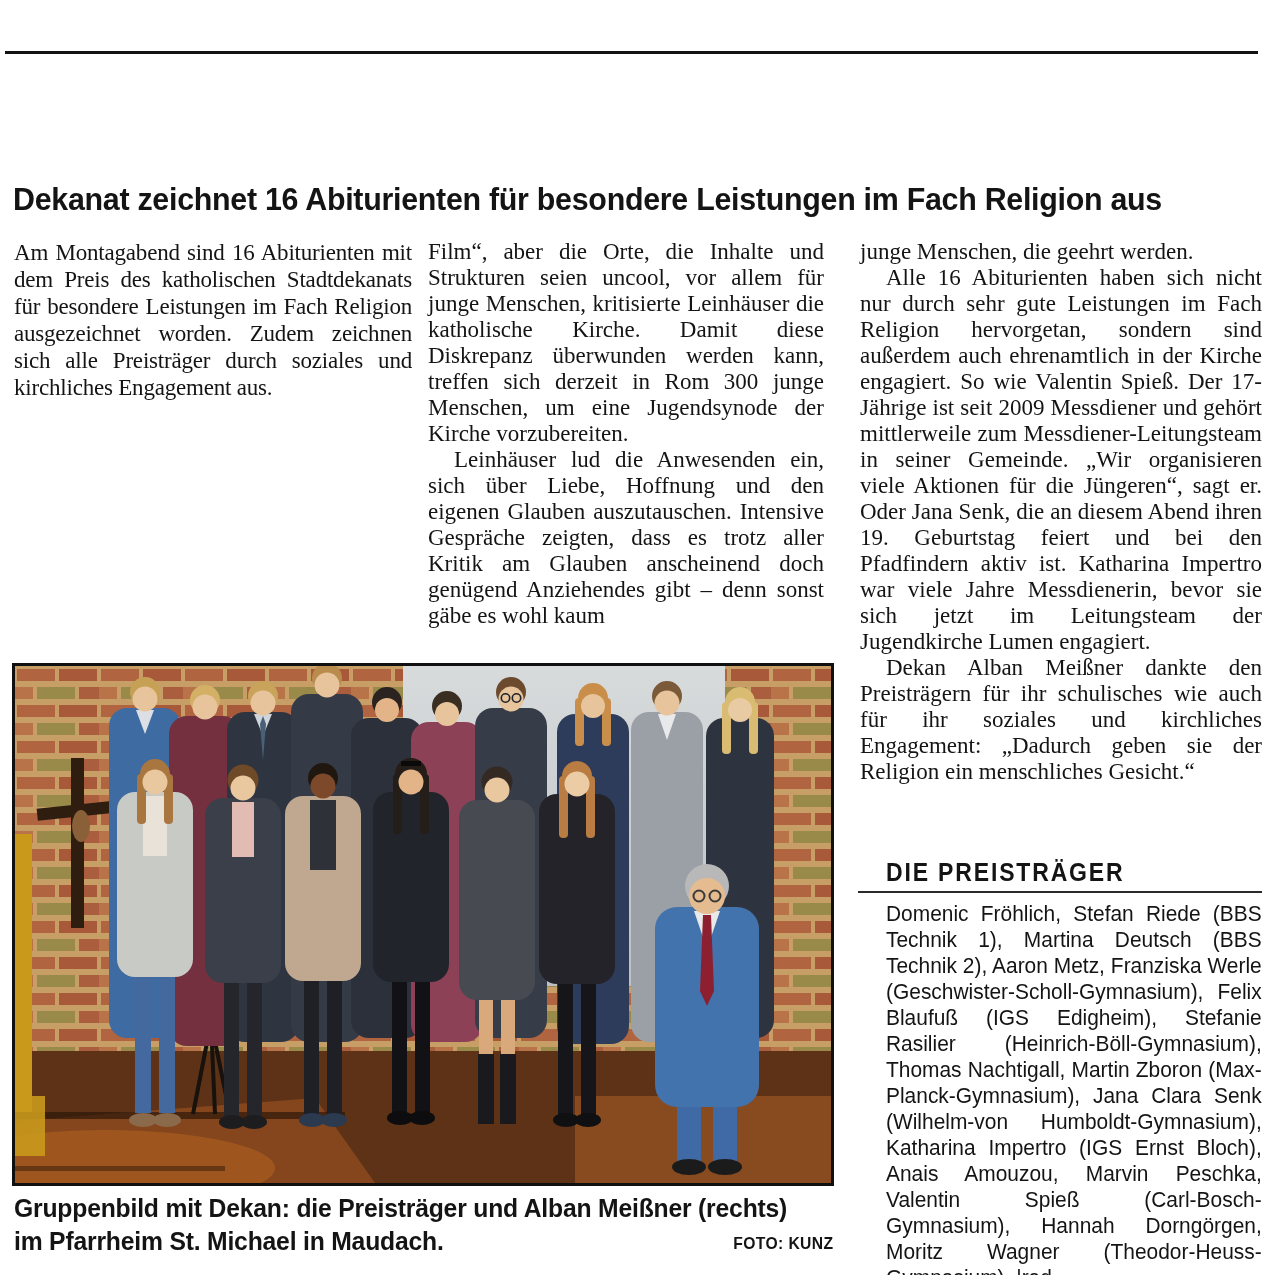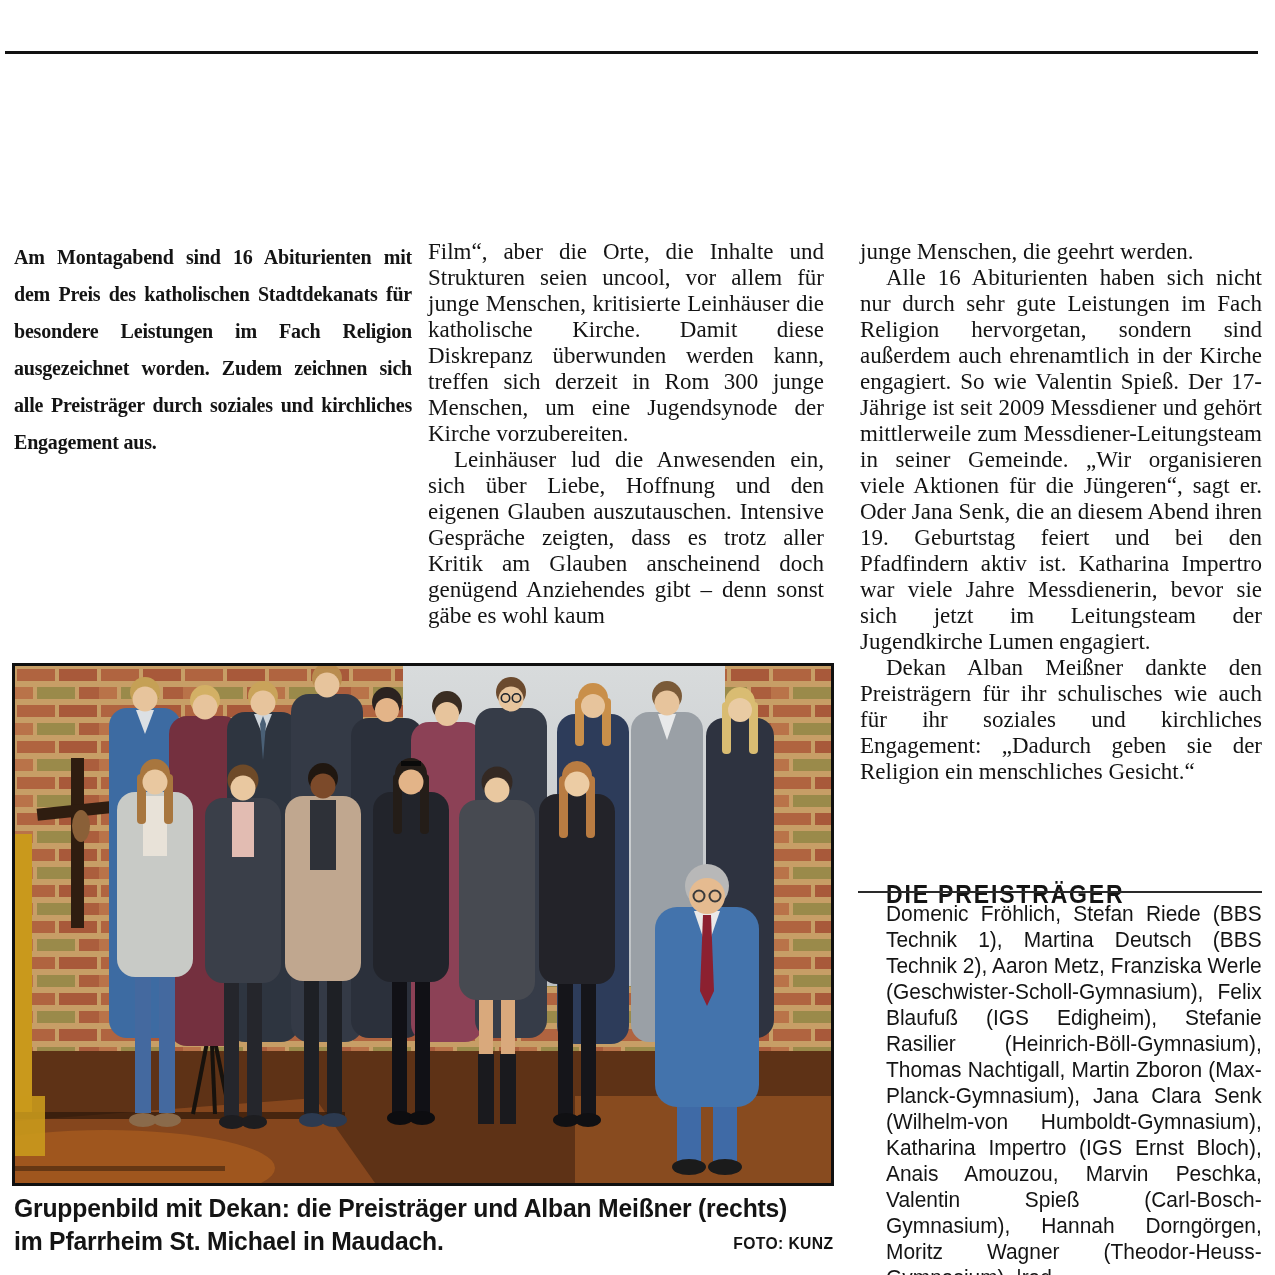--- a/index.html
+++ b/index.html
@@ -18,52 +18,55 @@
   .subhead{position:absolute;top:180px;left:13px;margin:0;font:700 32px/38px "Liberation Sans",sans-serif;
            letter-spacing:-.3px;white-space:nowrap;}
   .subhead .inner{display:inline-block;transform:scaleX(.95);transform-origin:0 0;}
 
   
   .col{position:absolute;top:239px;font:23px/26px "Liberation Serif",serif;text-align:justify;}
   .col p{margin:0;}
   .col1{left:14px;width:398px;}
   .col2{left:428px;width:396px;}
   .col3{left:860px;width:402px;}
-  p.lead{font-weight:700;font-size:20px;line-height:37px;letter-spacing:-.2px;}
+  p.lead{font-weight:400;font-size:23px;line-height:27px;letter-spacing:-.2px;}
   p.gap{margin-top:27px;}
   p.indent{text-indent:26px;}
 
   
   .photo{position:absolute;left:12px;top:663px;width:822px;height:523px;box-sizing:border-box;
          border:3px solid #101010;background:#c79e66;}
   .photo svg{display:block;}
 
   
   .caption{position:absolute;left:14px;top:1192px;width:828px;
            font:700 26px/33px "Liberation Sans",sans-serif;letter-spacing:-.2px;
            transform:scaleX(.95);transform-origin:0 0;}
   .credit{position:absolute;top:1233px;right:442px;font:700 16.5px/20px "Liberation Sans",sans-serif;
           letter-spacing:.4px;transform:scaleX(.95);transform-origin:100% 0;white-space:nowrap;}
 
   
-  .box-heading{position:absolute;left:886px;top:879px;font:700 25px/30px "Liberation Sans",sans-serif;
+  .box-heading{position:absolute;left:886px;top:857px;font:700 25px/30px "Liberation Sans",sans-serif;
                letter-spacing:2px;white-space:nowrap;text-align:center;}
   .box-heading .inner{display:inline-block;transform:scaleX(.92);transform-origin:0 0;}
   .box-rule{position:absolute;left:858px;top:891px;width:404px;height:2px;background:#2a2a2a;}
   .box-body{position:absolute;left:886px;top:901px;width:404px;
             font:22.5px/26px "Liberation Sans",sans-serif;text-align:justify;
             transform:scaleX(.93);transform-origin:0 0;}
 </style>
 </head>
 <body>
 
 <div class="page">
 
   <div class="rule-top"></div>
 
+  <h2 class="subhead">
+    <span class="inner">Dekanat zeichnet 16 Abiturienten für besondere Leistungen im Fach Religion aus</span>
+  </h2>
 
   <div class="col col1">
     <p class="lead">Am Montagabend sind 16 Abiturienten mit dem Preis des katholischen Stadtdekanats für besondere Leistungen im Fach Religion ausgezeichnet worden. Zudem zeichnen sich alle Preisträger durch soziales und kirchliches Engagement aus.</p>
   </div>
 
   <div class="col col2">
     <p>Film“, aber die Orte, die Inhalte und Strukturen seien uncool, vor allem für junge Menschen, kritisierte Leinhäuser die katholische Kirche. Damit diese Diskrepanz überwunden werden kann, treffen sich derzeit in Rom 300 junge Menschen, um eine Jugendsynode der Kirche vorzubereiten.</p>
     <p class="indent">Leinhäuser lud die Anwesenden ein, sich über Liebe, Hoffnung und den eigenen Glauben auszutauschen. Intensive Gespräche zeigten, dass es trotz aller Kritik am Glauben anscheinend doch genügend Anziehendes gibt – denn sonst gäbe es wohl kaum</p>
   </div>
 

